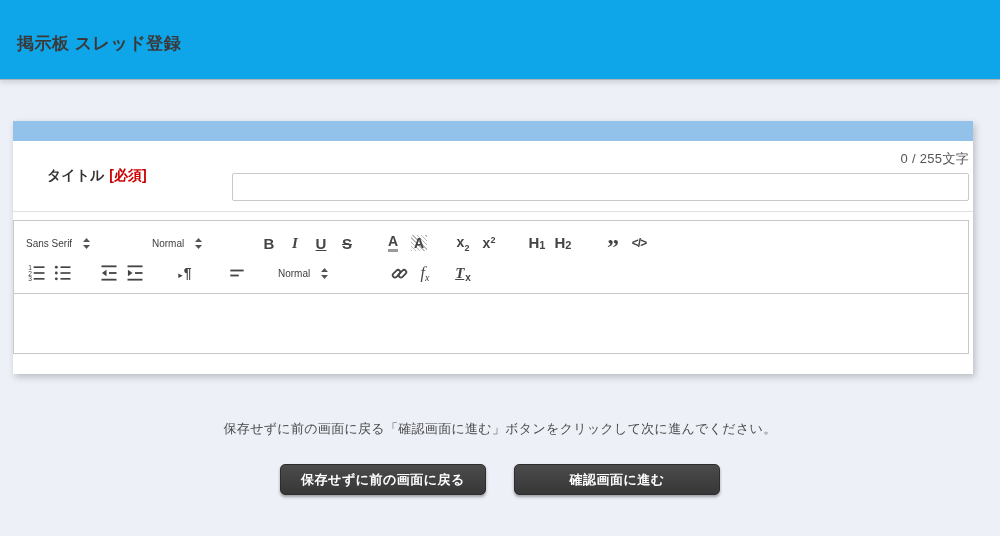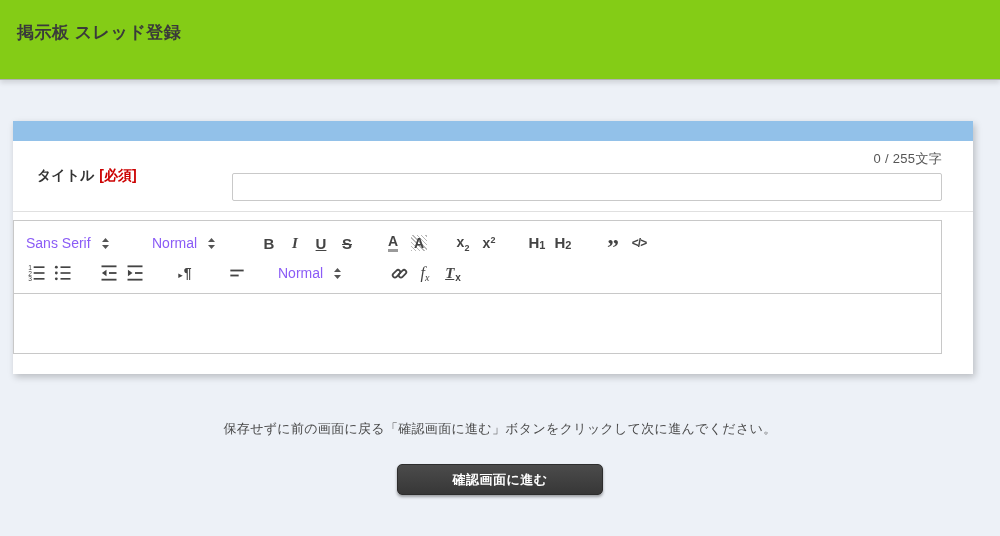--- a/index.html
+++ b/index.html
@@ -5,48 +5,48 @@
   * { margin: 0; padding: 0; box-sizing: border-box; }
   html, body {
     width: 1000px; height: 536px;
     font-family: "Liberation Sans", "DejaVu Sans", sans-serif;
     background: #edf1f7;
     overflow: hidden;
   }
   
   .top-header {
     height: 80px;
-    background: #84cc16;
+    background: #0ea5e9;
     border-bottom: 1px solid #b2b2b2;
     box-shadow: 0 3px 5px rgba(0,0,0,0.12);
-    padding: 21px 0 0 17px;
+    padding: 32px 0 0 17px;
     position: relative; z-index: 5;
   }
   .page-title {
     font-size: 17px; font-weight: bold; color: #3a3a3a;
     letter-spacing: 0.5px;
   }
   
   .panel {
     width: 960px;
     margin: 41px 0 0 13px;
     background: #ffffff;
     box-shadow: 2px 3px 7px rgba(0,0,0,0.22);
   }
   .panel-accent-bar { height: 20px; background: #92c1e9; }
   .form-row { display: flex; }
   .form-row + .form-row { border-top: 1px solid #e0e0e0; }
   .label-cell {
     width: 219px; flex: 0 0 219px;
-    padding-left: 24px;
+    padding-left: 34px;
     display: flex; align-items: center;
   }
   .label-cell .row-label { font-size: 14px; font-weight: bold; color: #333; }
   .required-badge { color: #cc0000; font-weight: bold; font-size: 14px; margin-left: 5px; }
-  .field-cell { flex: 1 1 auto; padding: 0 31px 0 0; }
+  .field-cell { flex: 1 1 auto; padding: 0 4px 0 0; }
   .row-title .field-cell { padding-top: 9px; padding-bottom: 10px; }
   .counter {
     text-align: right; font-size: 13px; color: #555;
     margin-bottom: 5px; letter-spacing: 0.3px;
   }
   .title-input {
     width: 100%; height: 28px;
     border: 1px solid #c9c9c9; border-radius: 2px;
     font-size: 14px; padding: 0 6px; color: #333;
     background: #fff; outline: none;
@@ -60,21 +60,21 @@
   }
   .tb-row { display: flex; align-items: center; height: 28px; }
   .tb-group { display: flex; align-items: center; margin-right: 14px; }
   .tb-btn {
     min-width: 26px; height: 26px;
     display: flex; align-items: center; justify-content: center;
     color: #444; cursor: pointer; padding: 0 3px;
   }
   .picker {
     display: flex; align-items: center; cursor: pointer;
-    color: #8b5cf6; font-size: 14px; padding: 0 2px;
+    color: #404040; font-size: 10px; padding: 0 2px;
   }
   .picker .picker-label { margin-right: 10px; }
   .picker svg { display: block; }
   .g-bold   { font-weight: bold; font-size: 15px; }
   .g-italic { font-family: "Liberation Serif", serif; font-style: italic; font-weight: bold; font-size: 15px; }
   .g-under  { font-size: 15px; font-weight: 600; text-decoration: underline; }
   .g-strike { font-size: 15px; font-weight: 600; text-decoration: line-through; }
   .g-color  { font-size: 14px; font-weight: 600; border-bottom: 3px solid #9a9a9a; line-height: 1.05; }
   .g-bg {
     font-size: 14px; font-weight: 600; padding: 0 3px; line-height: 1.2;
@@ -289,30 +289,31 @@
                 <svg width="19" height="19" viewBox="0 0 24 24">
                   <g fill="none" stroke="#444" stroke-width="2.2">
                     <rect x="2.6" y="9.4" width="11.2" height="5.6" rx="2.8" transform="rotate(-45 8.2 12.2)"></rect>
                     <rect x="10.2" y="9.4" width="11.2" height="5.6" rx="2.8" transform="rotate(-45 15.8 12.2)"></rect>
                   </g>
                 </svg>
               </span>
               <span class="tb-btn">
                 <span><span class="g-fx">f</span><span class="g-fx-sub">x</span></span>
               </span>
-              <span class="tb-btn" style="margin-left:2px;">
+              <span class="tb-btn" style="margin-left:12px;">
                 <span><span class="g-clean">T</span><span class="g-clean-x">x</span></span>
               </span>
             </div>
           </div>
         </div>
 
         <div class="editor-content" contenteditable="true" style=""></div>
       </div>
     </div>
   </div>
 </div>
 
 <div class="instruction">保存せずに前の画面に戻る「確認画面に進む」ボタンをクリックして次に進んでください。</div>
 
 <div class="button-row">
+  <button class="action-button">保存せずに前の画面に戻る</button>
   <button class="action-button">確認画面に進む</button>
 </div>
 
 </body></html>

